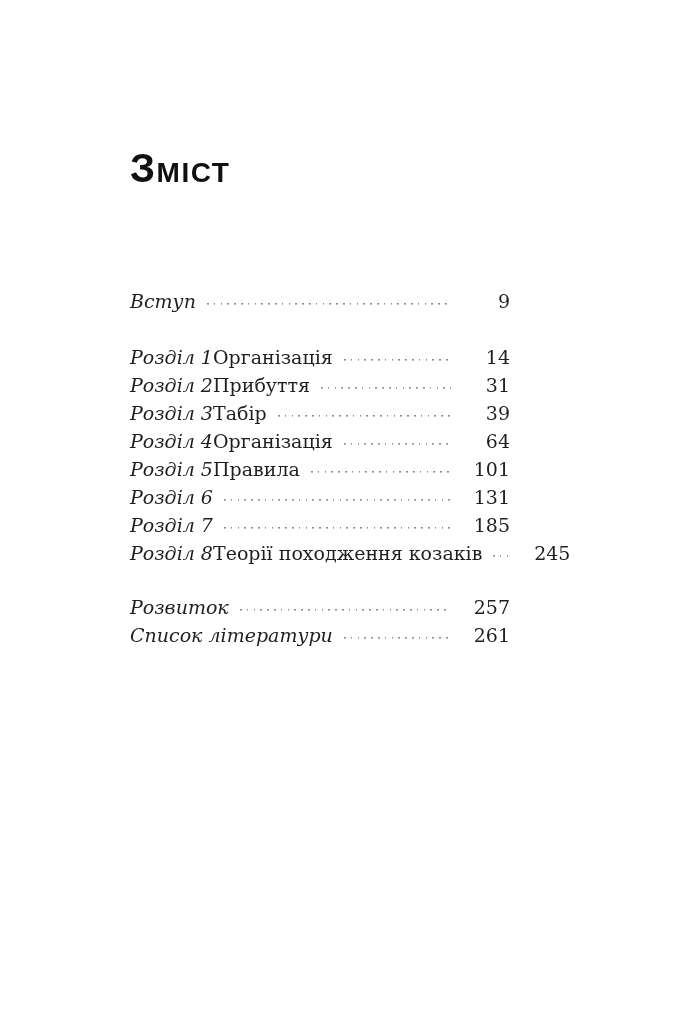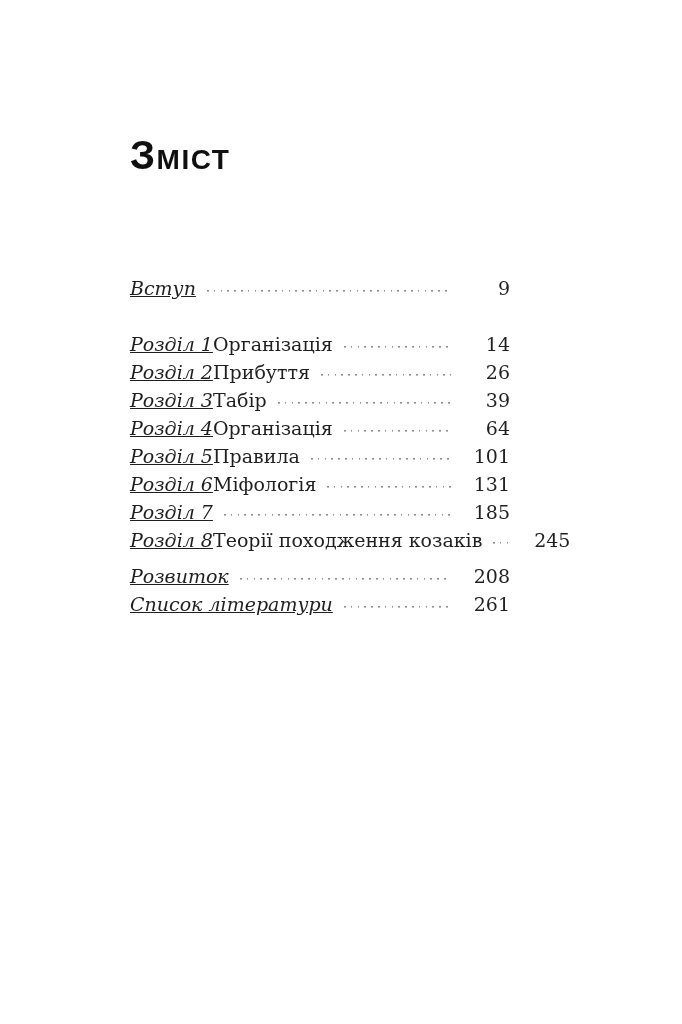--- a/index.html
+++ b/index.html
@@ -12,49 +12,48 @@
     width: 682px;
     height: 1024px;
     background: #ffffff;
     font-family: "DejaVu Serif", "Liberation Serif", serif;
     color: #1f1f1f;
     overflow: hidden;
   }
   .content {
     position: absolute;
     left: 130px;
-    top: 134px;
+    top: 147px;
     width: 380px;
   }
   .toc-title {
     margin: 0 0 98px 0;
     font-family: "Liberation Sans", sans-serif;
     font-weight: 700;
     font-variant: small-caps;
     font-size: 40px;
     line-height: 42px;
     letter-spacing: 1.5px;
     color: #101010;
   }
   .block {
     margin: 0;
   }
   .front-block  { margin-bottom: 28px; }
-  .chapters-block { margin-bottom: 8px; }
+  .chapters-block { margin-bottom: 26px; }
   .row {
     display: flex;
     align-items: baseline;
     font-size: 19px;
     line-height: 28px;
     white-space: nowrap;
   }
   .label {
     font-style: italic;
     flex: none;
-    text-decoration: underline;
   }
   .chapter .label {
     width: 83px;
   }
   .entry-title {
     flex: none;
   }
   .leader {
     flex: 1 1 auto;
     min-width: 18px;
@@ -99,21 +98,21 @@
       <div class="row chapter">
         <span class="label">Розділ 1</span>
         <span class="entry-title">Організація</span>
         <span class="leader"></span>
         <span class="page-num">14</span>
       </div>
       <div class="row chapter">
         <span class="label">Розділ 2</span>
         <span class="entry-title">Прибуття</span>
         <span class="leader"></span>
-        <span class="page-num">26</span>
+        <span class="page-num">31</span>
       </div>
       <div class="row chapter">
         <span class="label">Розділ 3</span>
         <span class="entry-title">Табір</span>
         <span class="leader"></span>
         <span class="page-num">39</span>
       </div>
       <div class="row chapter">
         <span class="label">Розділ 4</span>
         <span class="entry-title">Організація</span>
@@ -121,42 +120,41 @@
         <span class="page-num">64</span>
       </div>
       <div class="row chapter">
         <span class="label">Розділ 5</span>
         <span class="entry-title">Правила</span>
         <span class="leader"></span>
         <span class="page-num">101</span>
       </div>
       <div class="row chapter">
         <span class="label">Розділ 6</span>
-        <span class="entry-title">Міфологія</span>
         <span class="leader"></span>
         <span class="page-num">131</span>
       </div>
       <div class="row chapter">
         <span class="label">Розділ 7</span>
         <span class="leader"></span>
         <span class="page-num">185</span>
       </div>
       <div class="row chapter">
         <span class="label">Розділ 8</span>
         <span class="entry-title">Теорії походження козаків</span>
         <span class="leader"></span>
         <span class="page-num">245</span>
       </div>
     </div>
 
     <div class="block back-block">
       <div class="row">
         <span class="label">Розвиток</span>
         <span class="leader"></span>
-        <span class="page-num">208</span>
+        <span class="page-num">257</span>
       </div>
       <div class="row">
         <span class="label">Список літератури</span>
         <span class="leader"></span>
         <span class="page-num">261</span>
       </div>
     </div>
 
   </div>
 </div>

